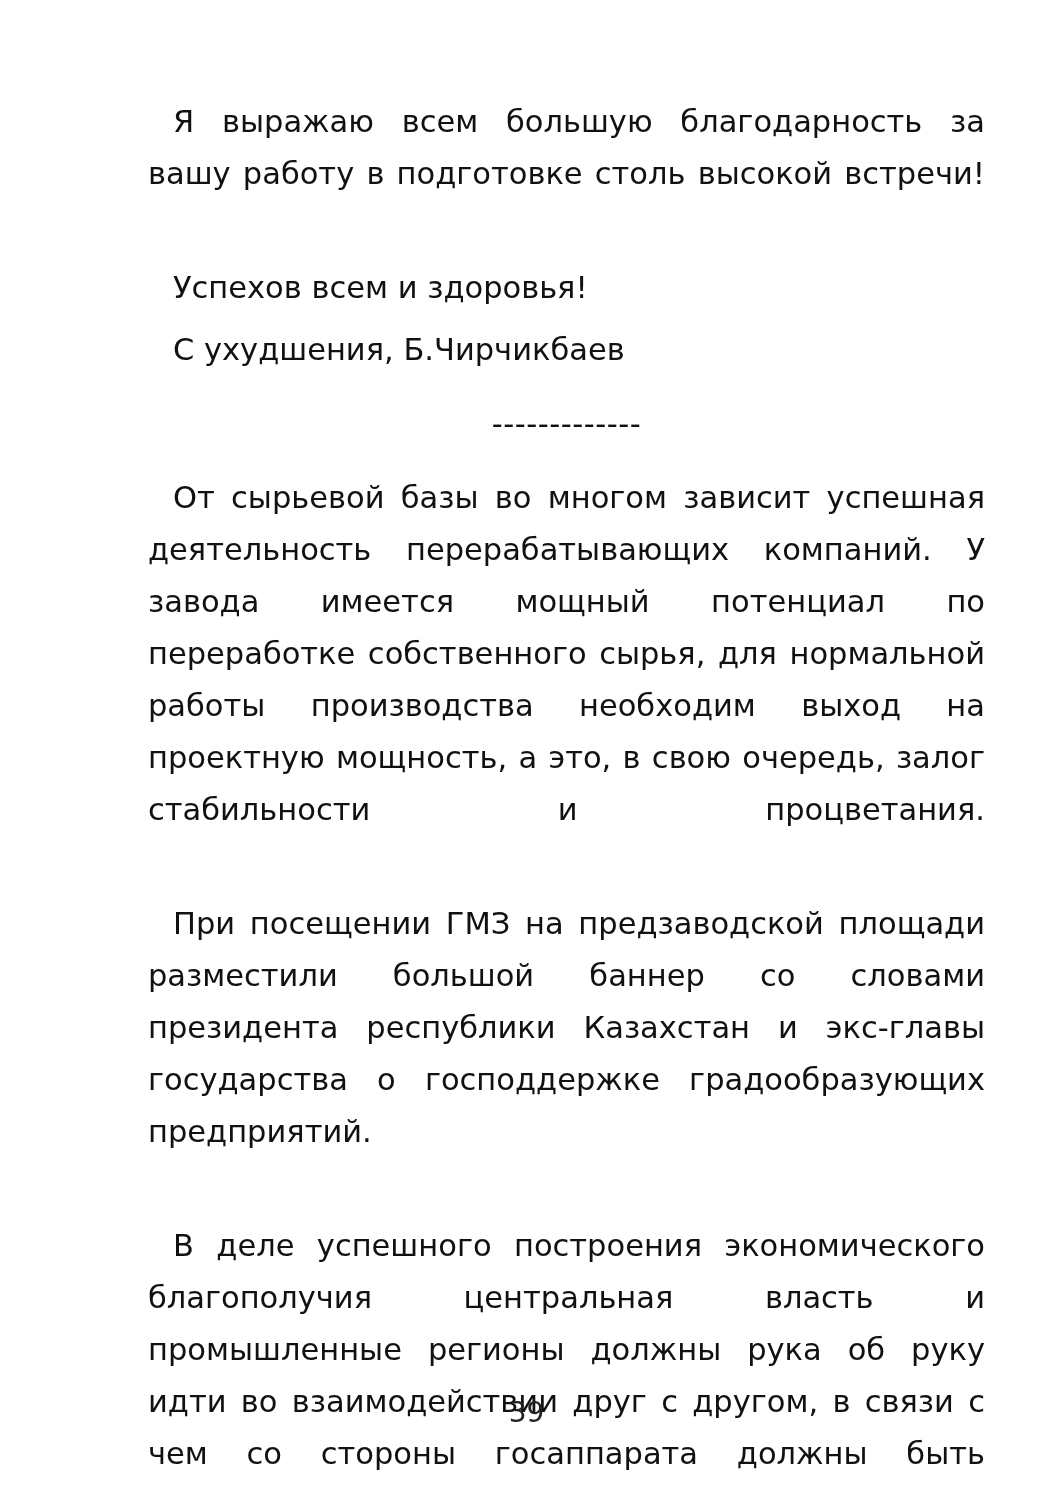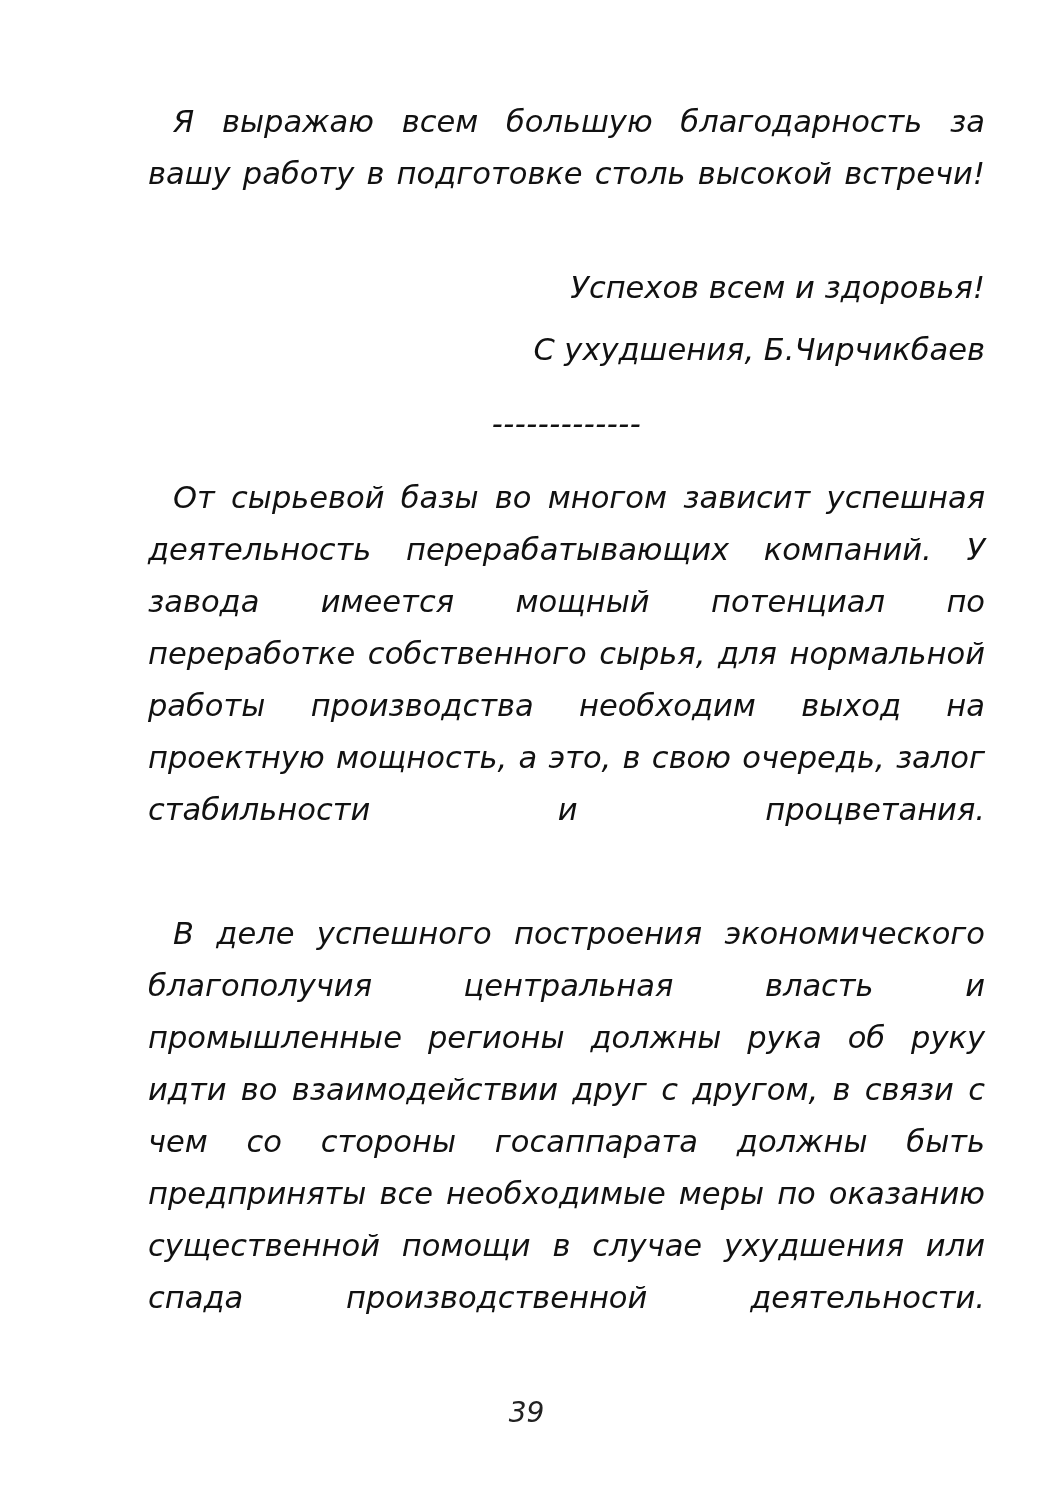--- a/index.html
+++ b/index.html
@@ -10,21 +10,20 @@
   body {
     font-family: "DejaVu Sans", "Liberation Sans", sans-serif;
   }
   .page {
     position: relative;
     width: 1053px;
     height: 1490px;
     background: #ffffff;
     overflow: hidden;
     box-sizing: border-box;
-    font-style: italic;
   }
   .text-column {
     position: absolute;
     left: 148px;
     top: 96px;
     width: 837px;
   }
   .para {
     margin: 0 0 0 0;
     font-size: 30.5px;
@@ -37,21 +36,21 @@
     hyphens: none;
     word-spacing: 0px;
   }
   
   .para::after {
     content: "";
     display: inline-block;
     width: 100%;
   }
   .para.no-justify {
-    text-align: right;
+    text-align: left;
   }
   .para.no-justify::after {
     content: none;
   }
   .separator {
     margin: 0;
     padding: 0;
     font-size: 30.5px;
     line-height: 52px;
     color: #111111;
@@ -96,20 +95,21 @@
     <div class="spacer-md"></div>
 
     <p class="separator">-------------</p>
 
     <div class="spacer-md"></div>
 
     <p class="para">От сырьевой базы во многом зависит успешная деятельность перерабатывающих компаний. У завода имеется мощный потенциал по переработке собственного сырья, для нормальной работы производства необходим выход на проектную мощность, а это, в свою очередь, залог стабильности и процветания.</p>
 
     <div class="spacer-sm"></div>
 
+    <p class="para">При посещении ГМЗ на предзаводской площади разместили большой баннер со словами президента республики Казахстан и экс-главы государства о господдержке градообразующих предприятий.</p>
 
     <div class="spacer-sm"></div>
 
     <p class="para">В деле успешного построения экономического благополучия центральная власть и промышленные регионы должны рука об руку идти во взаимодействии друг с другом, в связи с чем со стороны госаппарата должны быть предприняты все необходимые меры по оказанию существенной помощи в случае ухудшения или спада производственной деятельности.</p>
 
   </div>
 
   <div class="page-number">39</div>
 
 </div>

